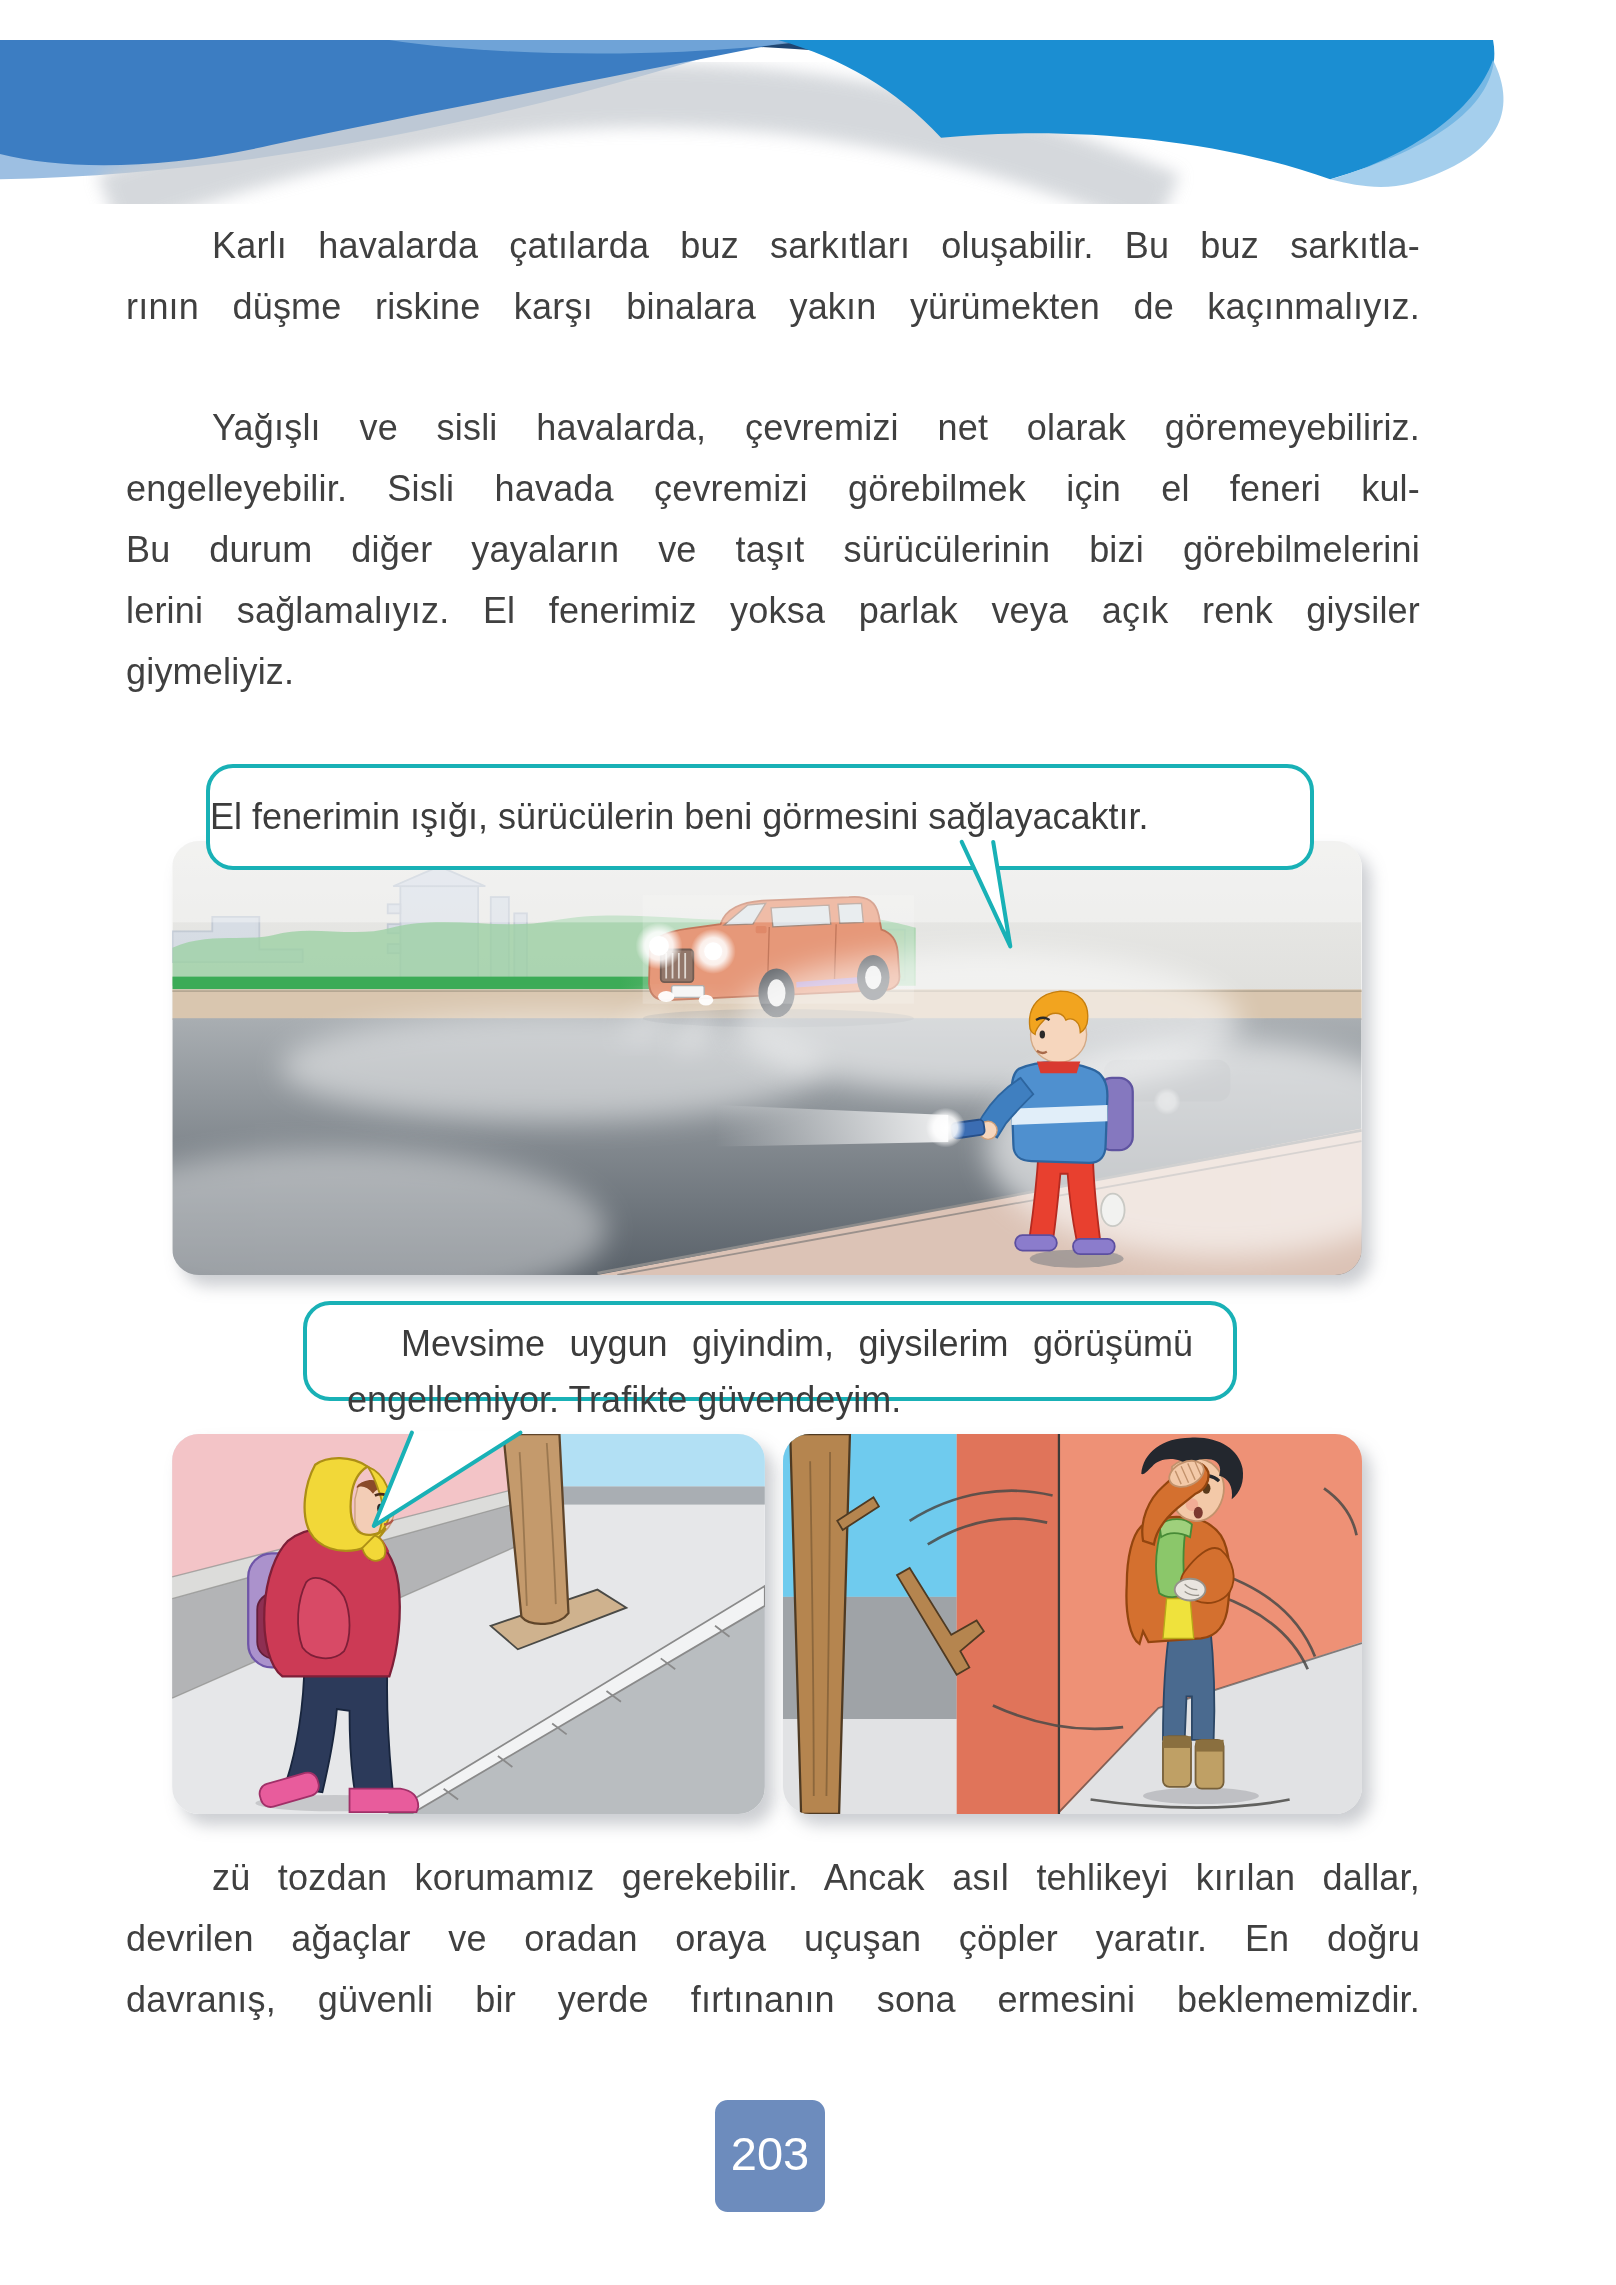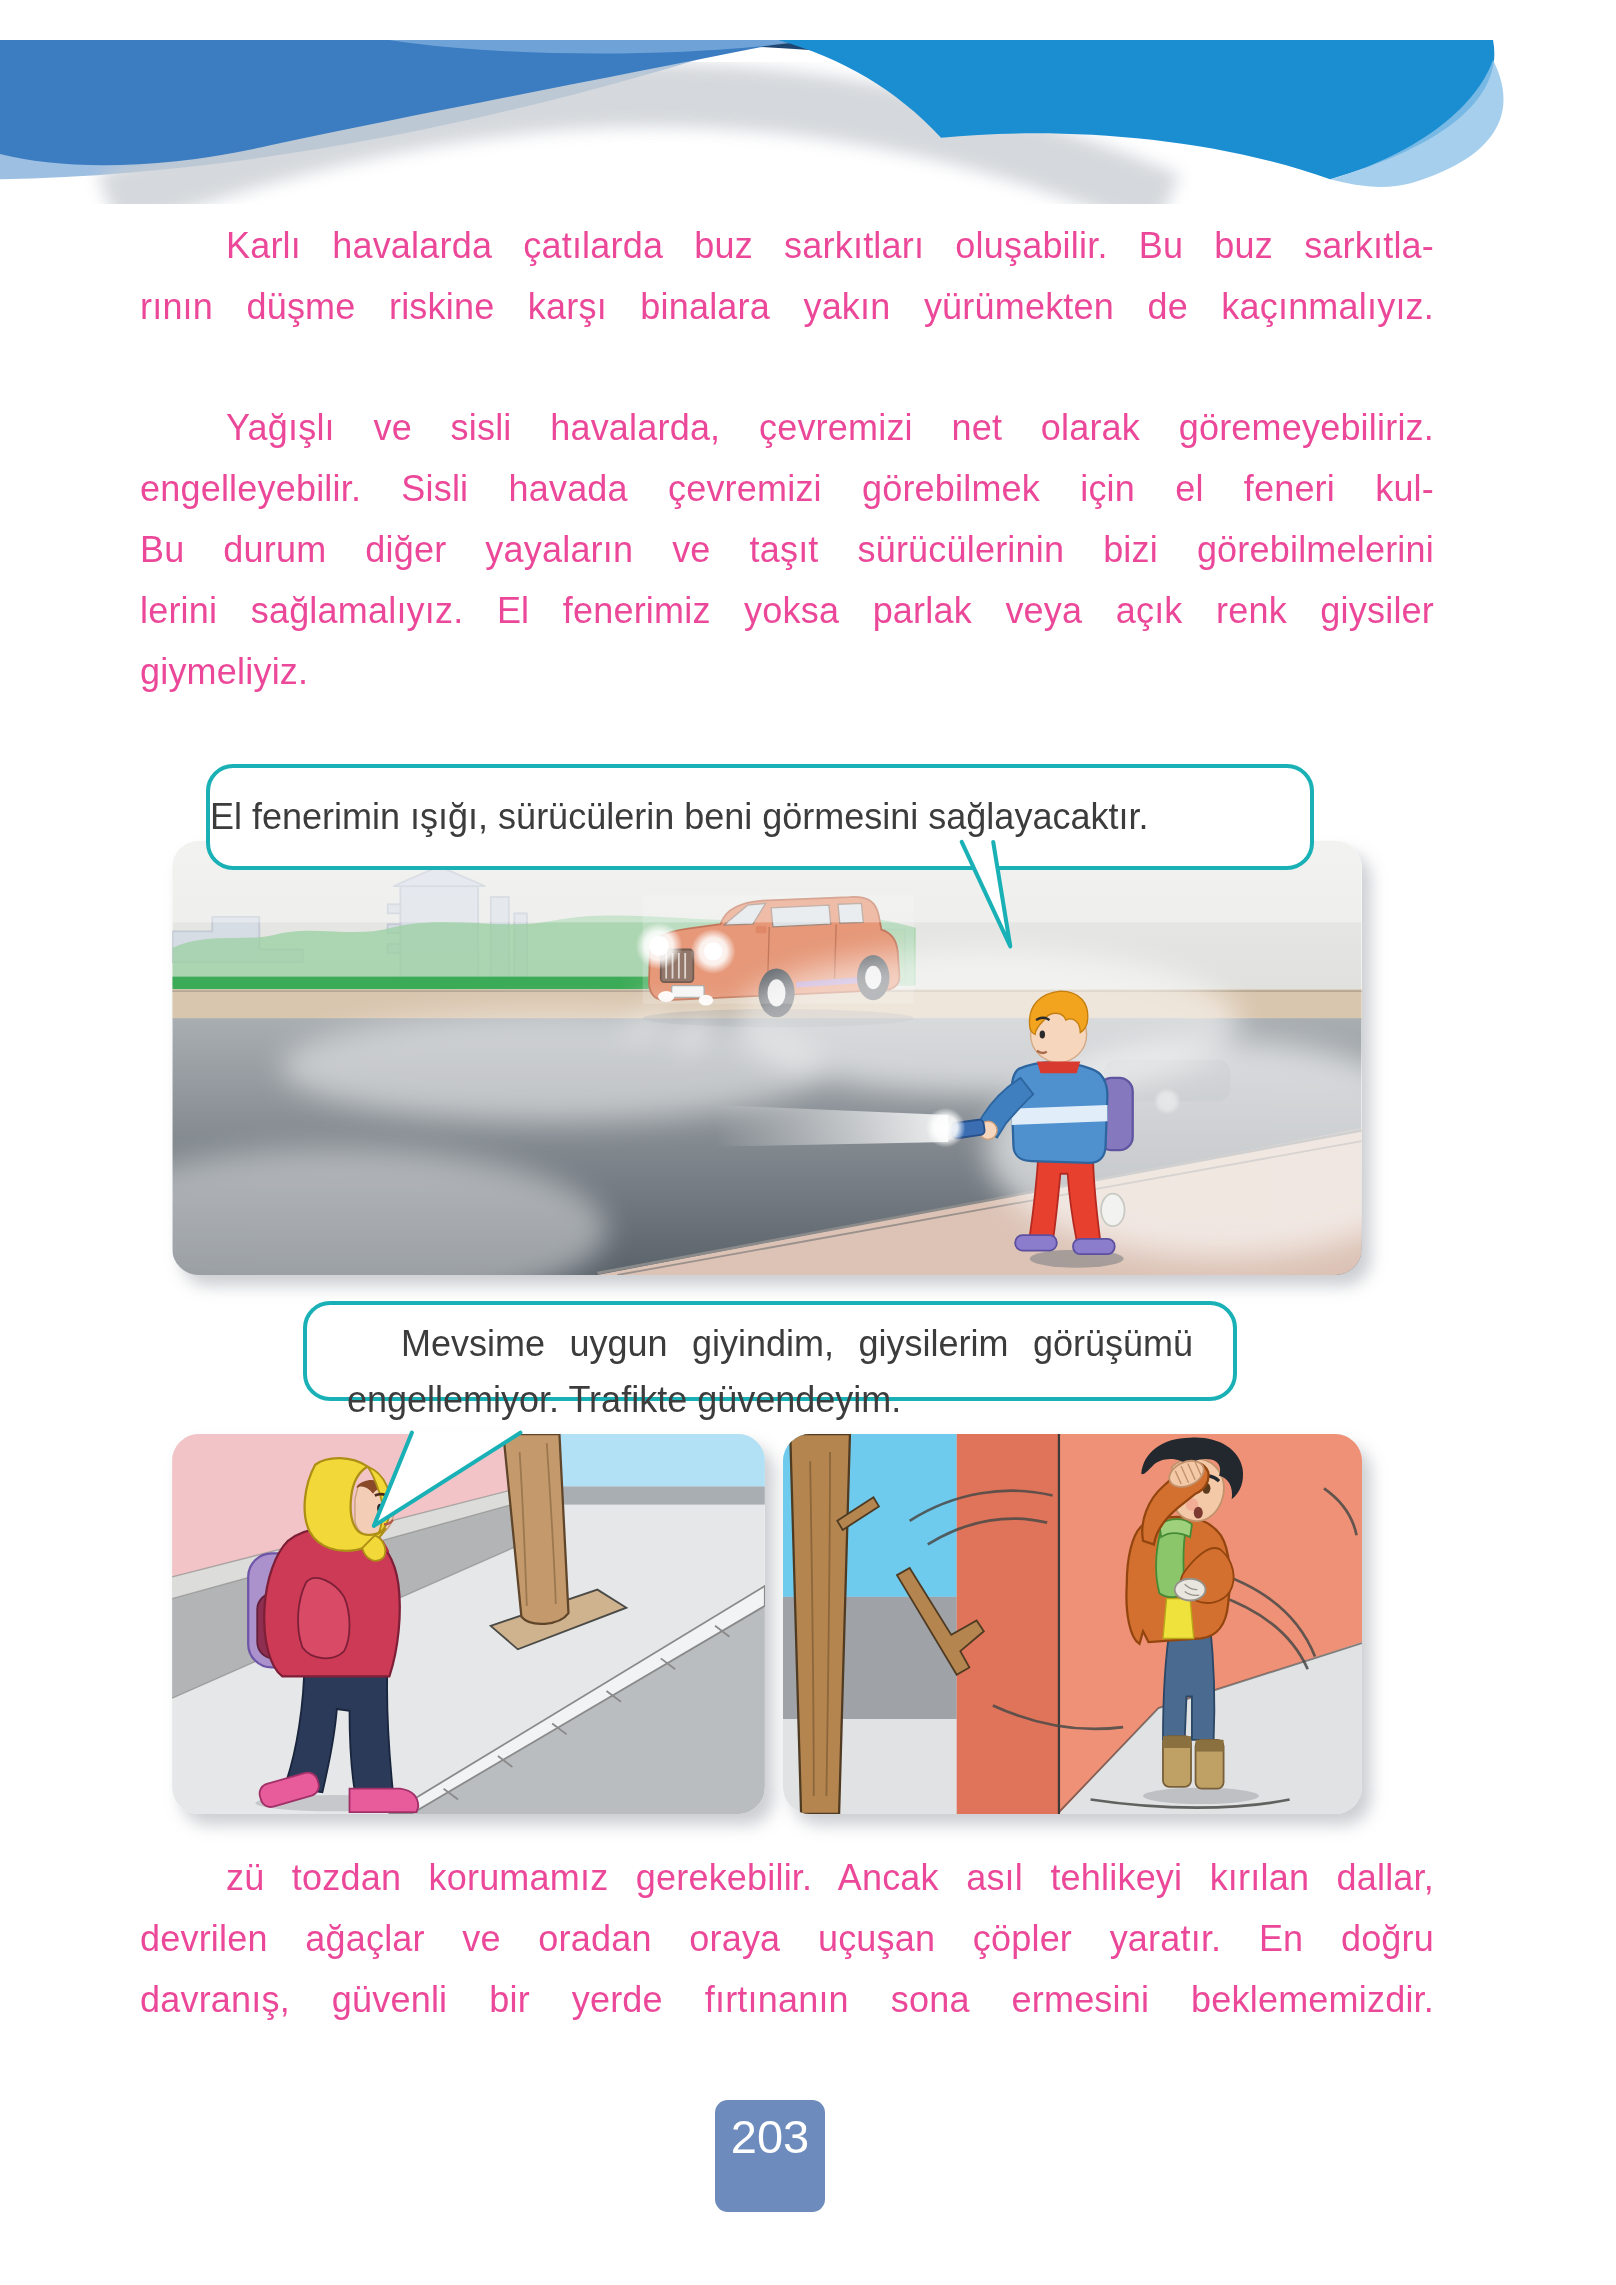--- a/index.html
+++ b/index.html
@@ -3,22 +3,22 @@
 <meta charset="utf-8">
 <style>
   html,body{margin:0;padding:0;background:#ffffff;}
   #page{position:relative;width:1617px;height:2285px;background:#ffffff;overflow:hidden;
         font-family:"Liberation Sans",sans-serif;color:#3d3d3d;}
 
   
   #headerwave{position:absolute;left:0;top:0;width:1617px;height:204px;}
 
   
-  .bodytext{position:absolute;left:140px;width:1294px;font-size:36px;line-height:61px;
-            letter-spacing:0.2px;color:#ec4899;}
+  .bodytext{position:absolute;left:126px;width:1294px;font-size:36px;line-height:61px;
+            letter-spacing:0.2px;color:#404040;}
   .bodytext .tline:first-child{text-indent:86px;}
   .tline{text-align:justify;text-align-last:justify;}
   .tline.plain{text-align:right;text-align-last:left;}
   #p1{top:215px;} #p2{top:397px;} #p3{top:1847px;}
 
   
   .bubble{position:absolute;background:#ffffff;border:4.1px solid #19b1b6;border-radius:27px;
           box-sizing:border-box;color:#3c3c3c;z-index:5;}
   #bubble1{left:206px;top:764px;width:1108px;height:106px;font-size:36px;
            display:flex;align-items:center;justify-content:flex-start;}
@@ -33,21 +33,21 @@
   
   .pic{position:absolute;border-radius:27px;overflow:hidden;z-index:1;
        box-shadow:9px 11px 16.3px rgba(110,115,125,.35);}
   #pic1{left:172px;top:841px;width:1190px;height:434px;}
   #pic2{left:172px;top:1434px;width:593px;height:380px;}
   #pic3{left:783px;top:1434px;width:579px;height:380px;}
   .pic svg{display:block;}
 
   
   #pagebox{position:absolute;left:715px;top:2100px;width:110px;height:112px;background:#6d8cbd;
-           border-radius:12.7px;color:#ffffff;font-size:47px;text-align:center;padding-top:9px;
+           border-radius:12.7px;color:#ffffff;font-size:47px;text-align:center;padding-top:26px;
            box-sizing:border-box;z-index:4;}
 </style>
 </head>
 <body>
 
 <div id="page">
 
   <svg id="headerwave" viewBox="0 0 1787 225" xmlns="http://www.w3.org/2000/svg">
     <defs>
       <filter id="soft" x="-30%" y="-30%" width="160%" height="160%">

